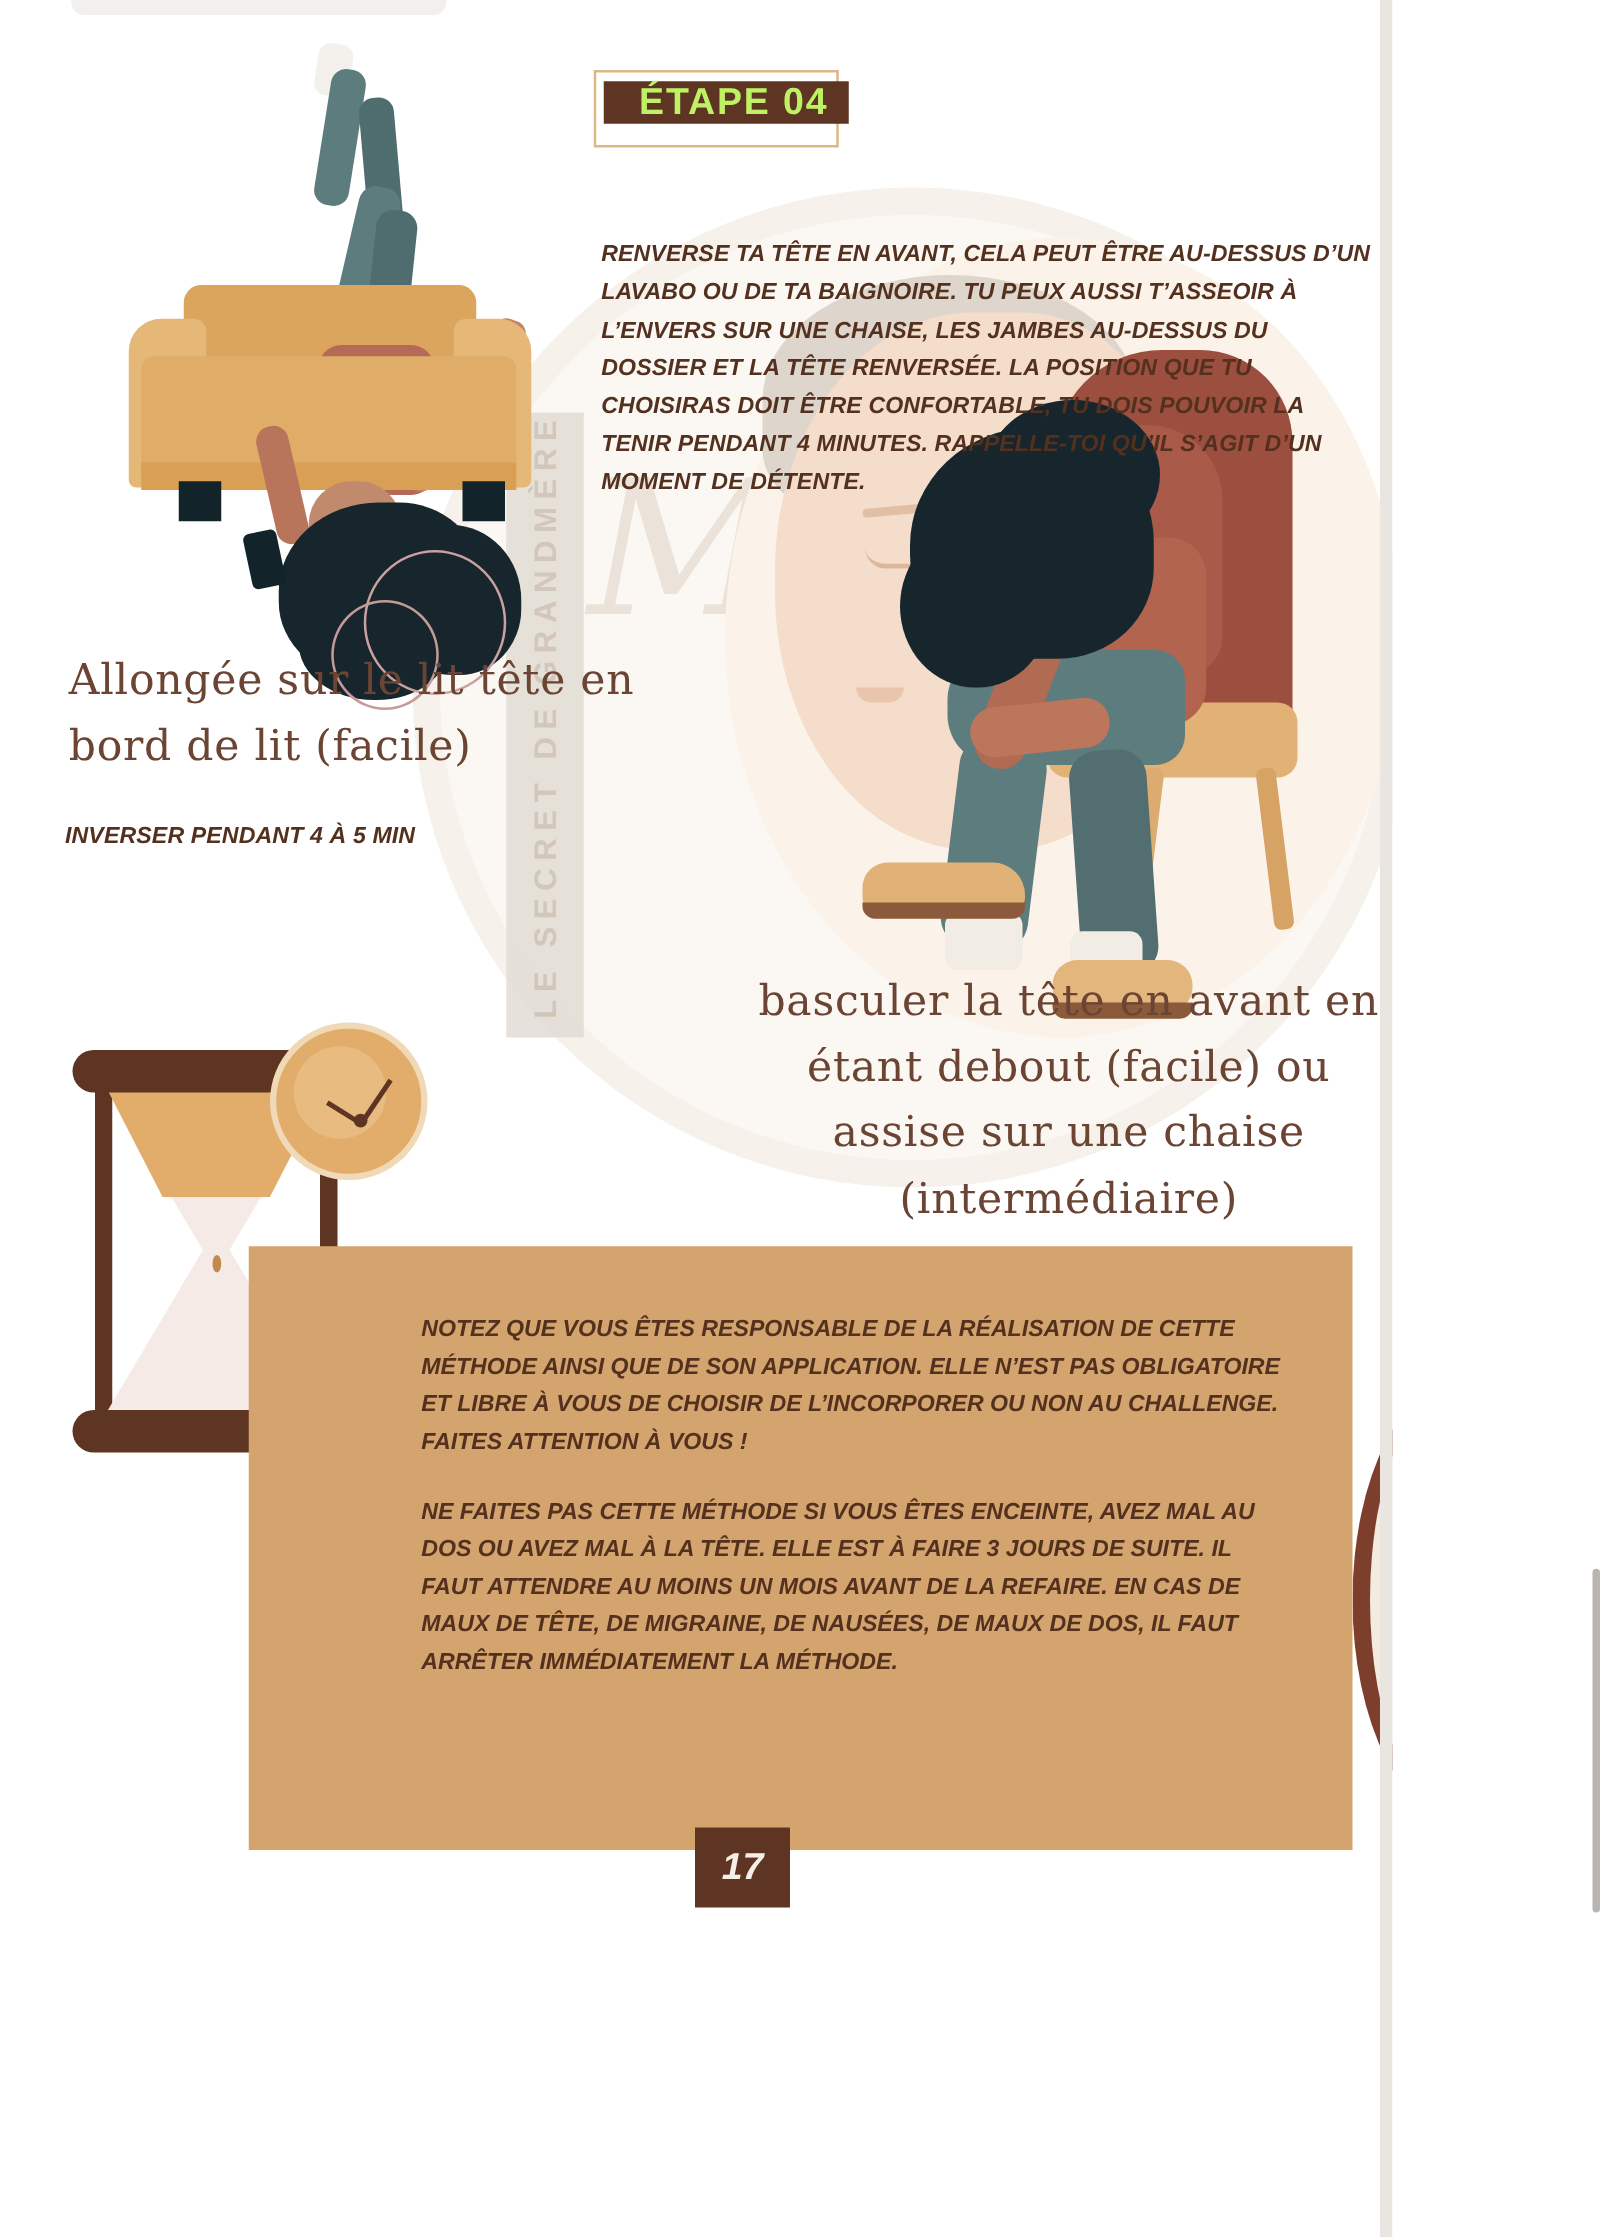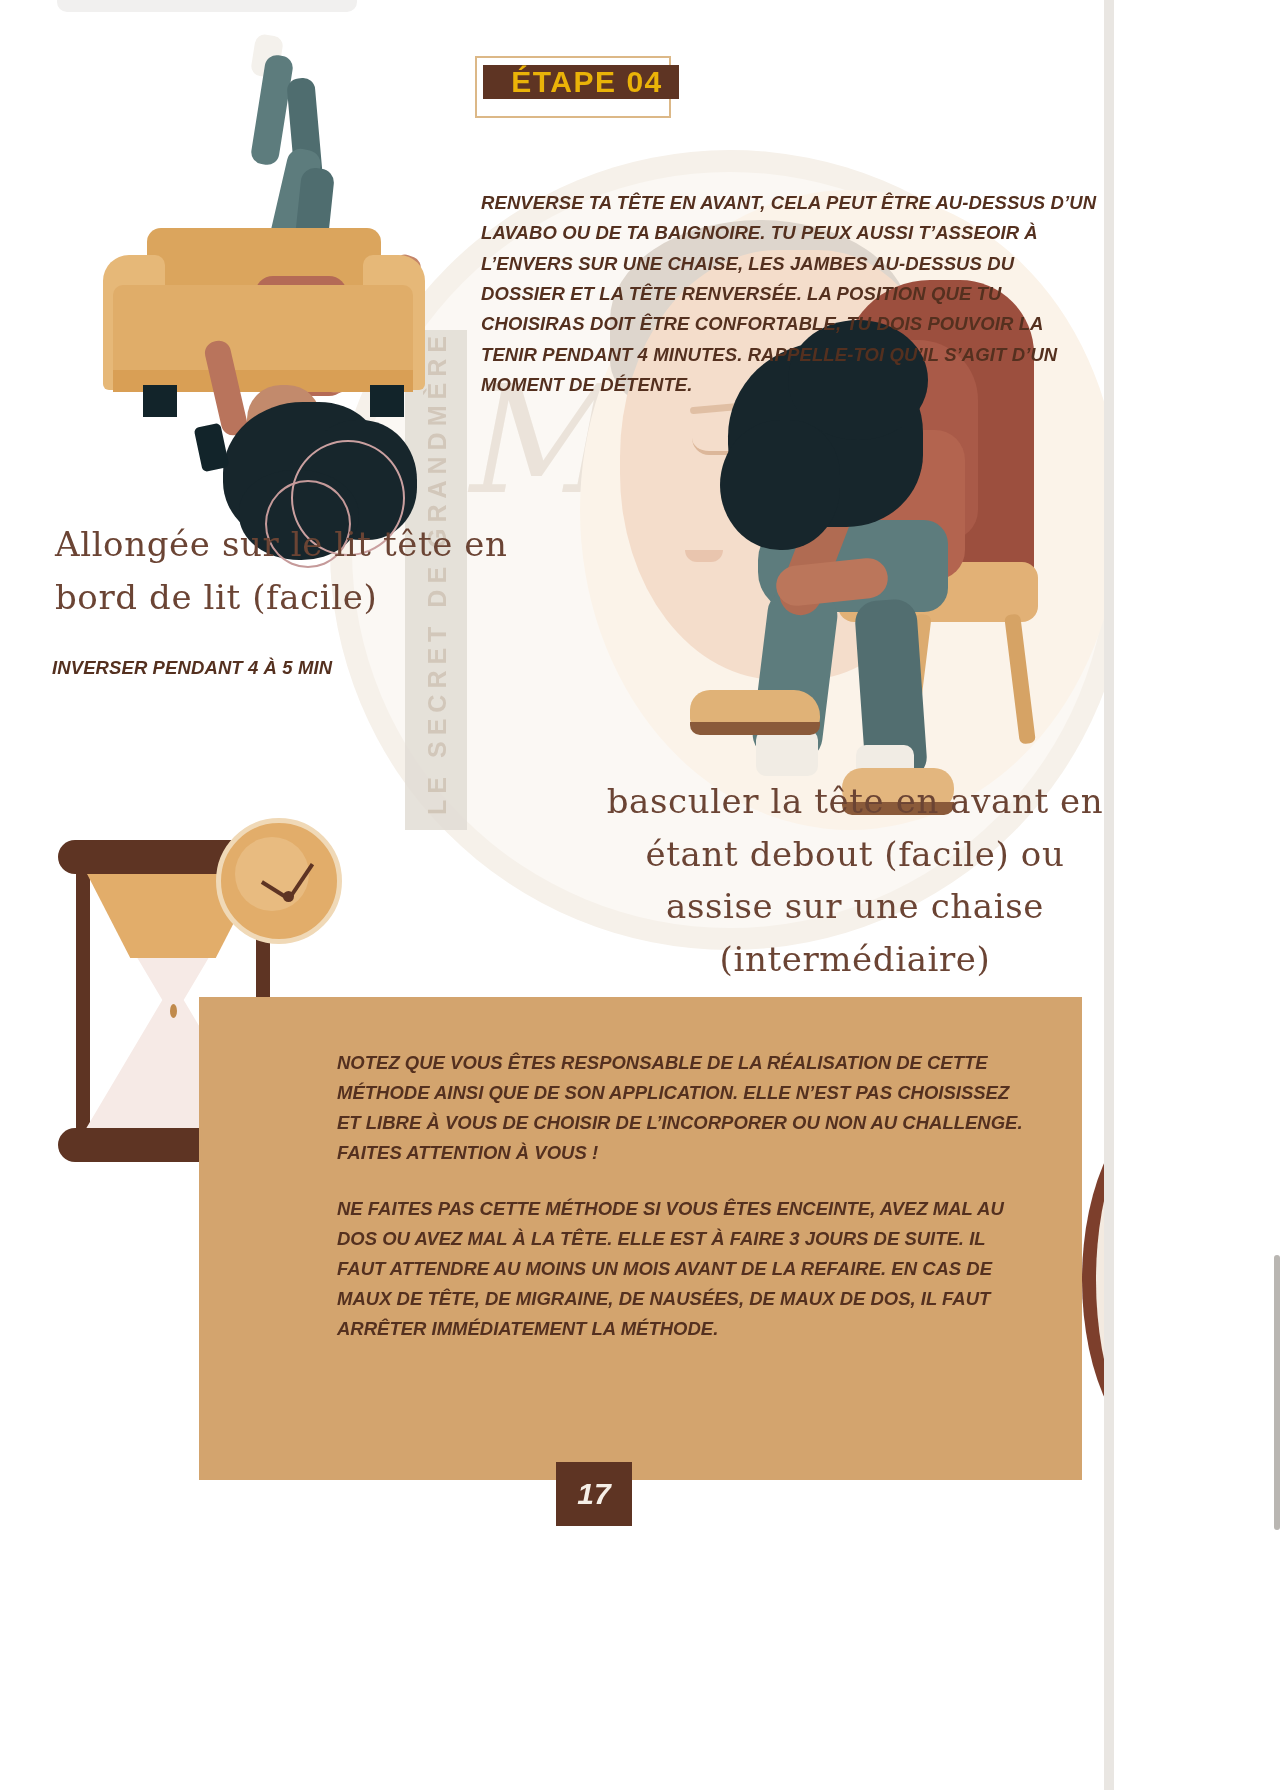--- a/index.html
+++ b/index.html
@@ -25,21 +25,21 @@
   .vstrip{position:absolute;left:405px;top:330px;width:62px;height:500px;background:#e2ddd5;opacity:.85;}
   .vstrip span{position:absolute;left:-218px;top:228px;width:500px;text-align:center;
      transform:rotate(-90deg);font-weight:700;letter-spacing:6px;font-size:25px;color:#cbbfb0;white-space:nowrap;}
   .mono-wm{position:absolute;left:470px;top:380px;font-size:150px;color:#e6ddd2;
      font-family:"DejaVu Serif",serif;font-style:italic;opacity:.75;line-height:.8;}
 
   
   .etape{position:absolute;}
   .etape .outline{position:absolute;left:-8px;top:-9px;width:100%;height:100%;
        border:2px solid #dcb887;box-sizing:border-box;}
-  .etape .plate{position:relative;background:#5e3423;color:#eab308;
+  .etape .plate{position:relative;background:#5e3423;color:#bef264;
        font-weight:700;font-size:30px;letter-spacing:1.5px;
        display:flex;align-items:center;justify-content:center;padding-left:12px;}
   #etape04{left:483px;top:65px;width:196px;height:62px;}
   #etape05{left:292px;top:607px;width:180px;height:56px;}
   #etape05 .plate{font-size:27px;}
 
   
   .body-block{position:absolute;color:#54301f;font-style:italic;font-weight:600;
      font-size:18.5px;line-height:1.64;letter-spacing:.1px;}
   #blk04{left:481px;top:188px;width:620px;}
@@ -249,21 +249,21 @@
       <div class="hg-clock-in">
         <div class="hg-hand1"></div>
         <div class="hg-hand2"></div>
         <div class="hg-pin"></div>
       </div>
     </div>
   </div>
 
   <div id="tanbox"></div>
   <div id="tantext">
-    <p>NOTEZ QUE VOUS ÊTES RESPONSABLE DE LA RÉALISATION DE CETTE MÉTHODE AINSI QUE DE SON APPLICATION. ELLE N’EST PAS CHOISISSEZ ET LIBRE À VOUS DE CHOISIR DE L’INCORPORER OU NON AU CHALLENGE. FAITES ATTENTION À VOUS !</p>
+    <p>NOTEZ QUE VOUS ÊTES RESPONSABLE DE LA RÉALISATION DE CETTE MÉTHODE AINSI QUE DE SON APPLICATION. ELLE N’EST PAS OBLIGATOIRE ET LIBRE À VOUS DE CHOISIR DE L’INCORPORER OU NON AU CHALLENGE. FAITES ATTENTION À VOUS !</p>
     <p>NE FAITES PAS CETTE MÉTHODE SI VOUS ÊTES ENCEINTE, AVEZ MAL AU DOS OU AVEZ MAL À LA TÊTE. ELLE EST À FAIRE 3 JOURS DE SUITE. IL FAUT ATTENDRE AU MOINS UN MOIS AVANT DE LA REFAIRE. EN CAS DE MAUX DE TÊTE, DE MIGRAINE, DE NAUSÉES, DE MAUX DE DOS, IL FAUT ARRÊTER IMMÉDIATEMENT LA MÉTHODE.</p>
   </div>
 
   <div class="br-arc"></div>
 
   <div id="pagenum">17</div>
 
   <div class="page-edge"></div>
   <div class="page-edge2"></div>
   <div class="scrollbar"></div>

